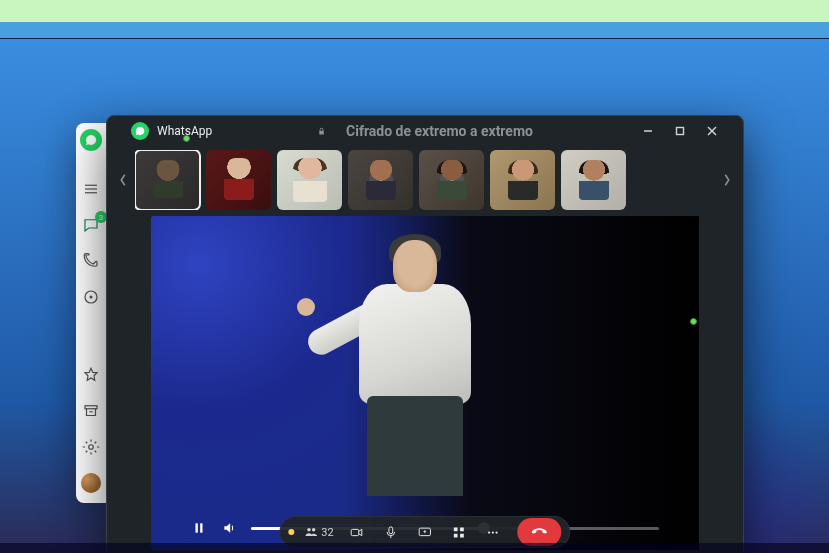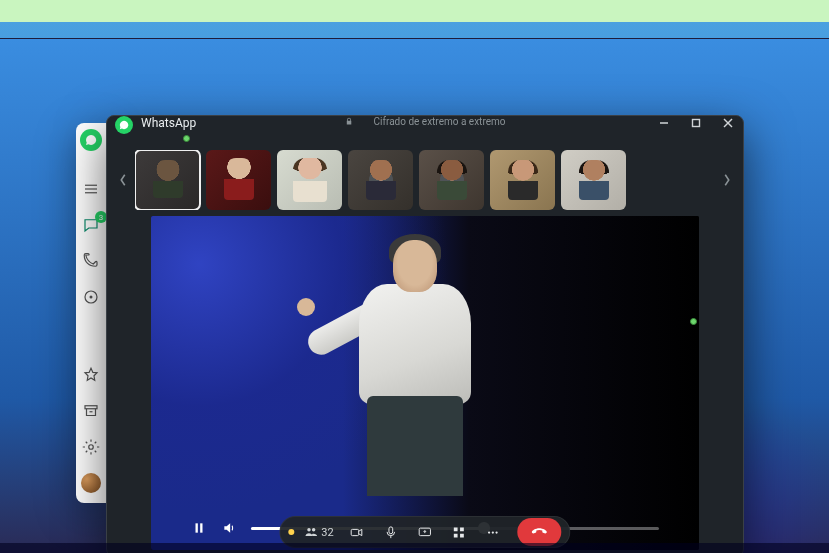--- a/index.html
+++ b/index.html
@@ -91,38 +91,39 @@
     border: 1px solid #3a4046;
     border-radius: 8px;
     box-shadow: 0 16px 48px rgba(0,0,0,0.6);
     display: flex;
     flex-direction: column;
     overflow: hidden;
   }
   .titlebar {
     height: 30px;
     display: flex;
-    padding: 0 8px;
+    align-items: center;
+    padding: 0 24px;
     position: relative;
   }
   .wa-logo-small {
     width: 18px; height: 18px;
     background: #25d366;
     border-radius: 50%;
     display: flex; align-items: center; justify-content: center;
     margin-right: 8px;
   }
   .wa-logo-small svg { width: 10px; height: 10px; fill: #fff; }
   .app-title { color: #e9edef; font-size: 12px; font-weight: 400; }
   .encryption {
     position: absolute;
     left: 50%; transform: translateX(-50%);
     color: #8a9296;
-    font-size: 10px;
-    display: flex; align-items: center; gap: 20px;
+    font-size: 14px;
+    display: flex; align-items: center; gap: 20px; font-weight: bold;
   }
   .encryption svg { width: 9px; height: 9px; fill: #8a9296; }
   .win-controls {
     margin-left: auto;
     display: flex;
     gap: 18px;
     color: #d0d4d7;
   }
   .win-btn { width: 14px; height: 14px; display: flex; align-items: center; justify-content: center; cursor: pointer; }
   .win-btn svg { width: 10px; height: 10px; stroke: #d0d4d7; stroke-width: 1.4; fill: none; }

